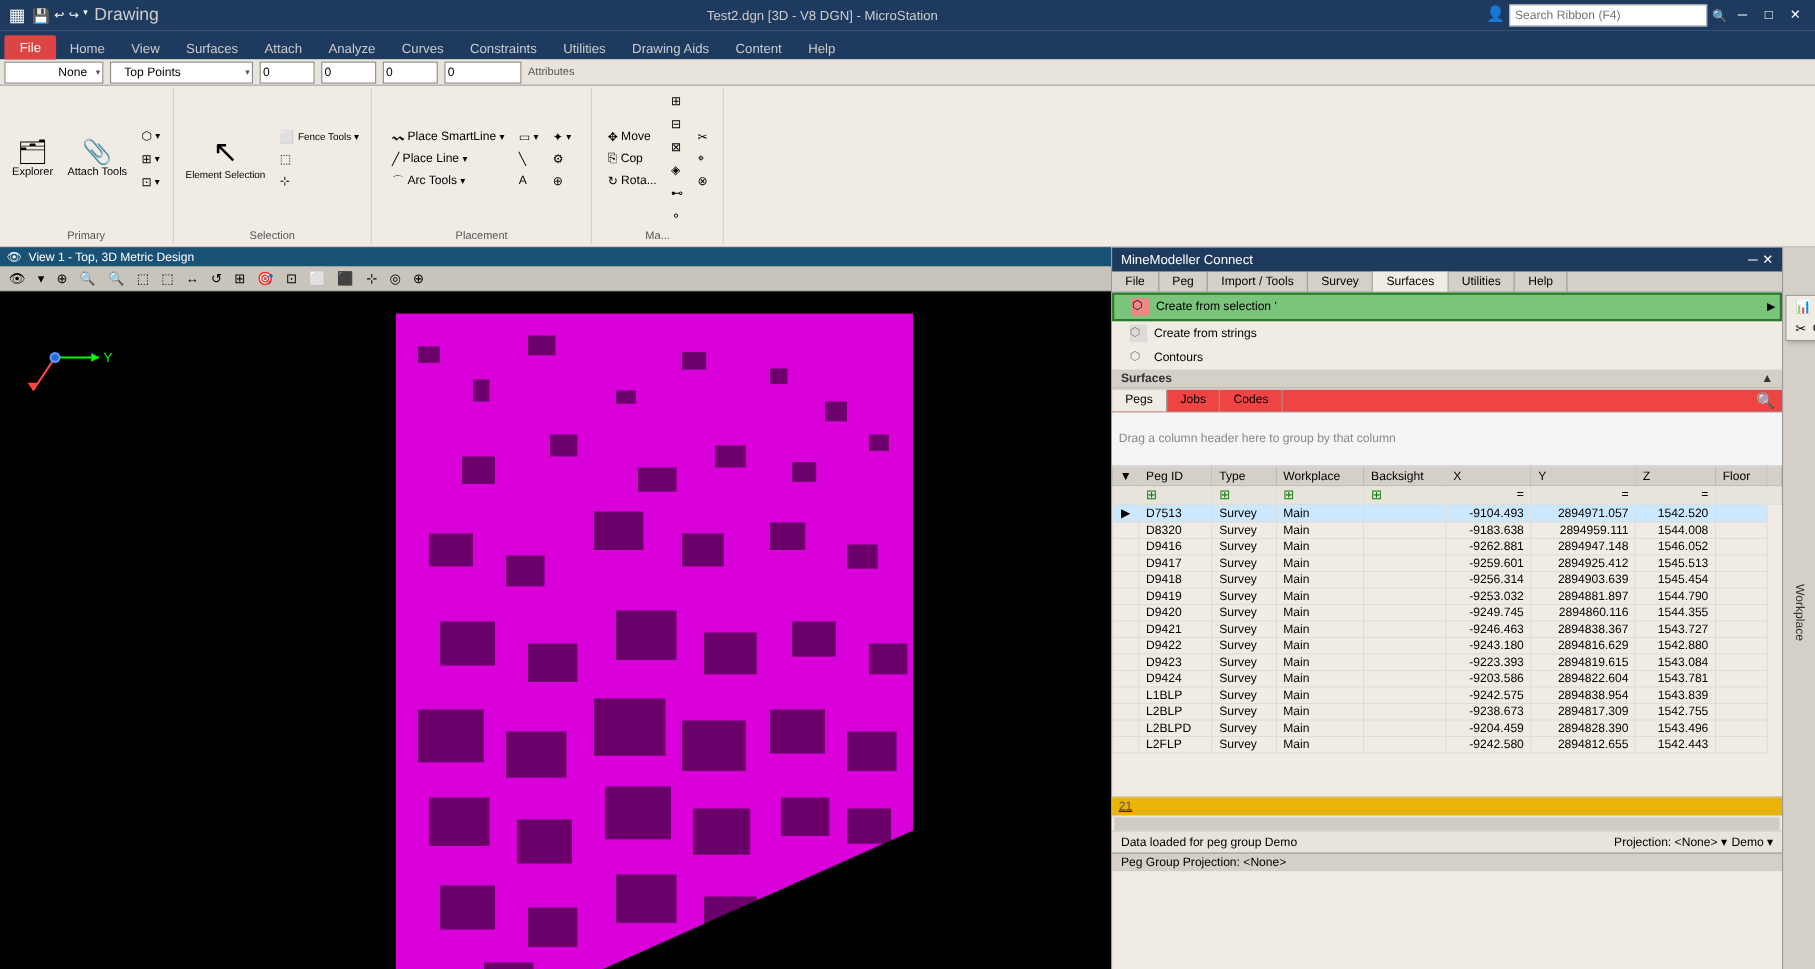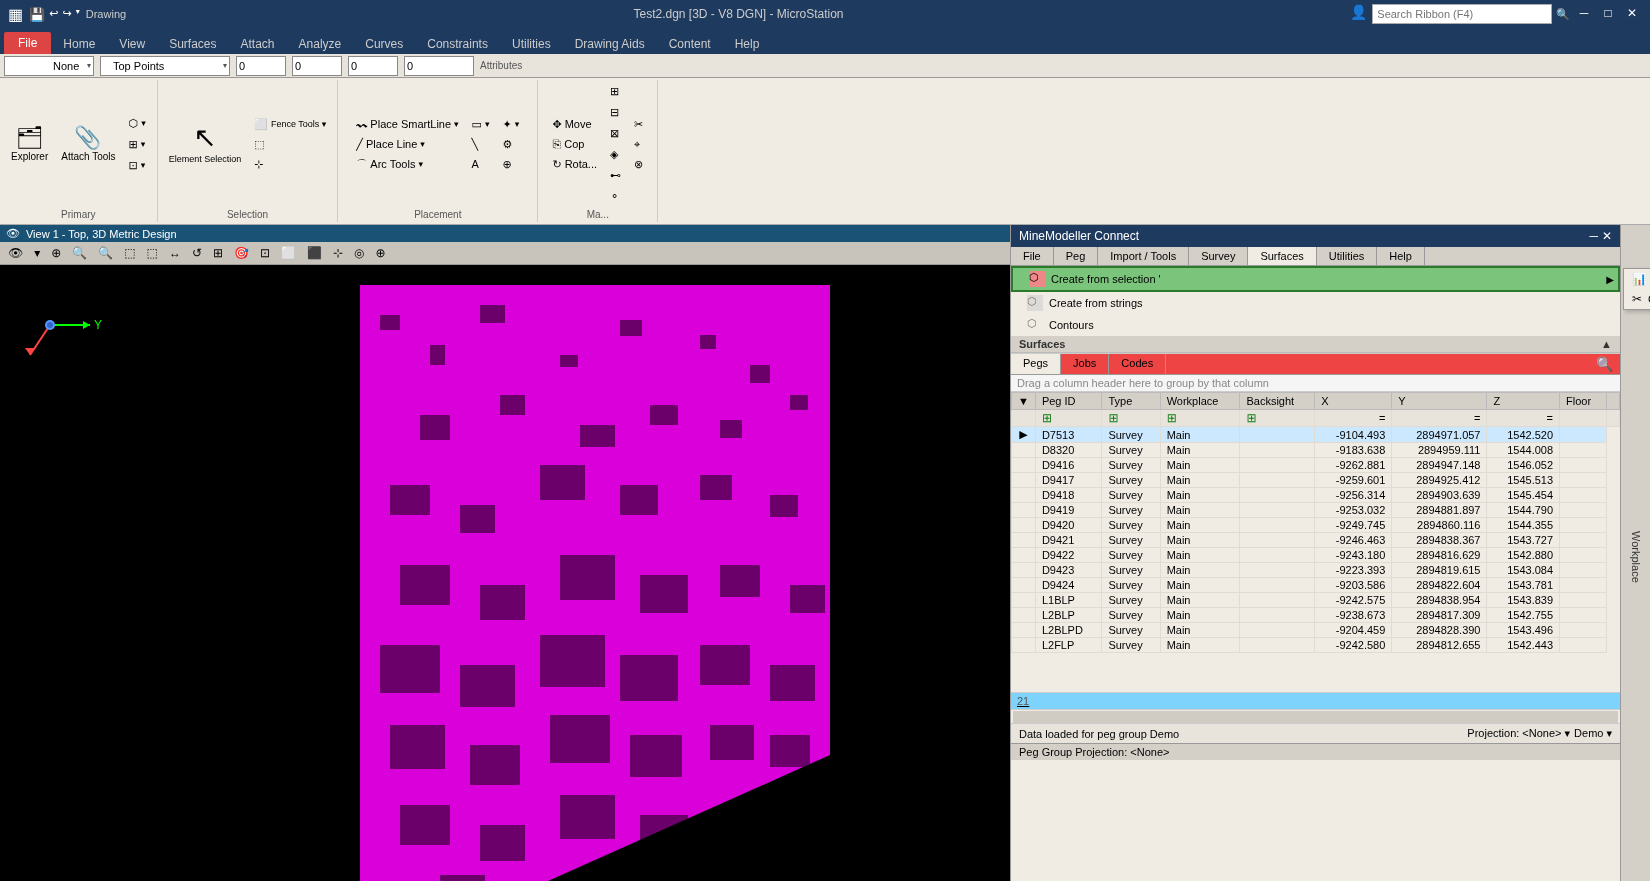--- a/index.html
+++ b/index.html
@@ -233,21 +233,21 @@
       font-size: 11px;
       border-right: 1px solid #999;
     }
     .peg-tab.active { background: #f0ece4; }
 
     #search-bar {
       display: flex;
       align-items: center;
       background: #f5f5f5;
       border-bottom: 1px solid #ccc;
-      padding: 2px 6px;
+      padding: 18px 6px;
       font-size: 11px;
       color: #888;
     }
     
     #table-container {
       flex: 1;
       overflow-y: auto;
       overflow-x: auto;
     }
     table {
@@ -266,21 +266,21 @@
     }
     table td {
       border: 1px solid #e0dcd4;
       padding: 1px 6px;
       white-space: nowrap;
     }
     table tr.selected { background: #cce8ff; }
     
     #table-footer {
       border-top: 1px solid #ccc;
-      background: #7dd3fc;
+      background: #eab308;
       padding: 2px 6px;
       display: flex;
       align-items: center;
       text-decoration: underline;
     }
     #status-bar2 {
       background: #d4d0c8;
       border-top: 1px solid #999;
       padding: 2px 8px;
       font-size: 11px;
@@ -314,21 +314,21 @@
 
 <div id="title-bar">
   <div class="title-left">
     <span style="font-size:16px;">▦</span>
     <span style="display:flex;gap:4px;font-size:13px;">
       <span>💾</span>
       <span style="font-size:11px;">↩</span>
       <span style="font-size:11px;">↪</span>
       <span style="font-size:8px;">▾</span>
     </span>
-    <span style="font-size:11px;color:#ccc;">Drawing</span>
+    <span style="font-size:16px;color:#ccc;">Drawing</span>
   </div>
   <div class="title-center">Test2.dgn [3D - V8 DGN] - MicroStation</div>
   <div class="title-right">
     <span style="font-size:14px;">👤</span>
     <span style="display:flex;align-items:center;gap:4px;">
       <input type="text" style="height: 20px; width: 180px; font-size: 11px; border: 1px solid rgb(170, 170, 170); padding: 0px 4px; background: white; color: rgb(0, 0, 0);" placeholder="Search Ribbon (F4)">
       <span style="color:#ccc;">🔍</span>
     </span>
     <span class="win-btn">─</span>
     <span class="win-btn">□</span>

